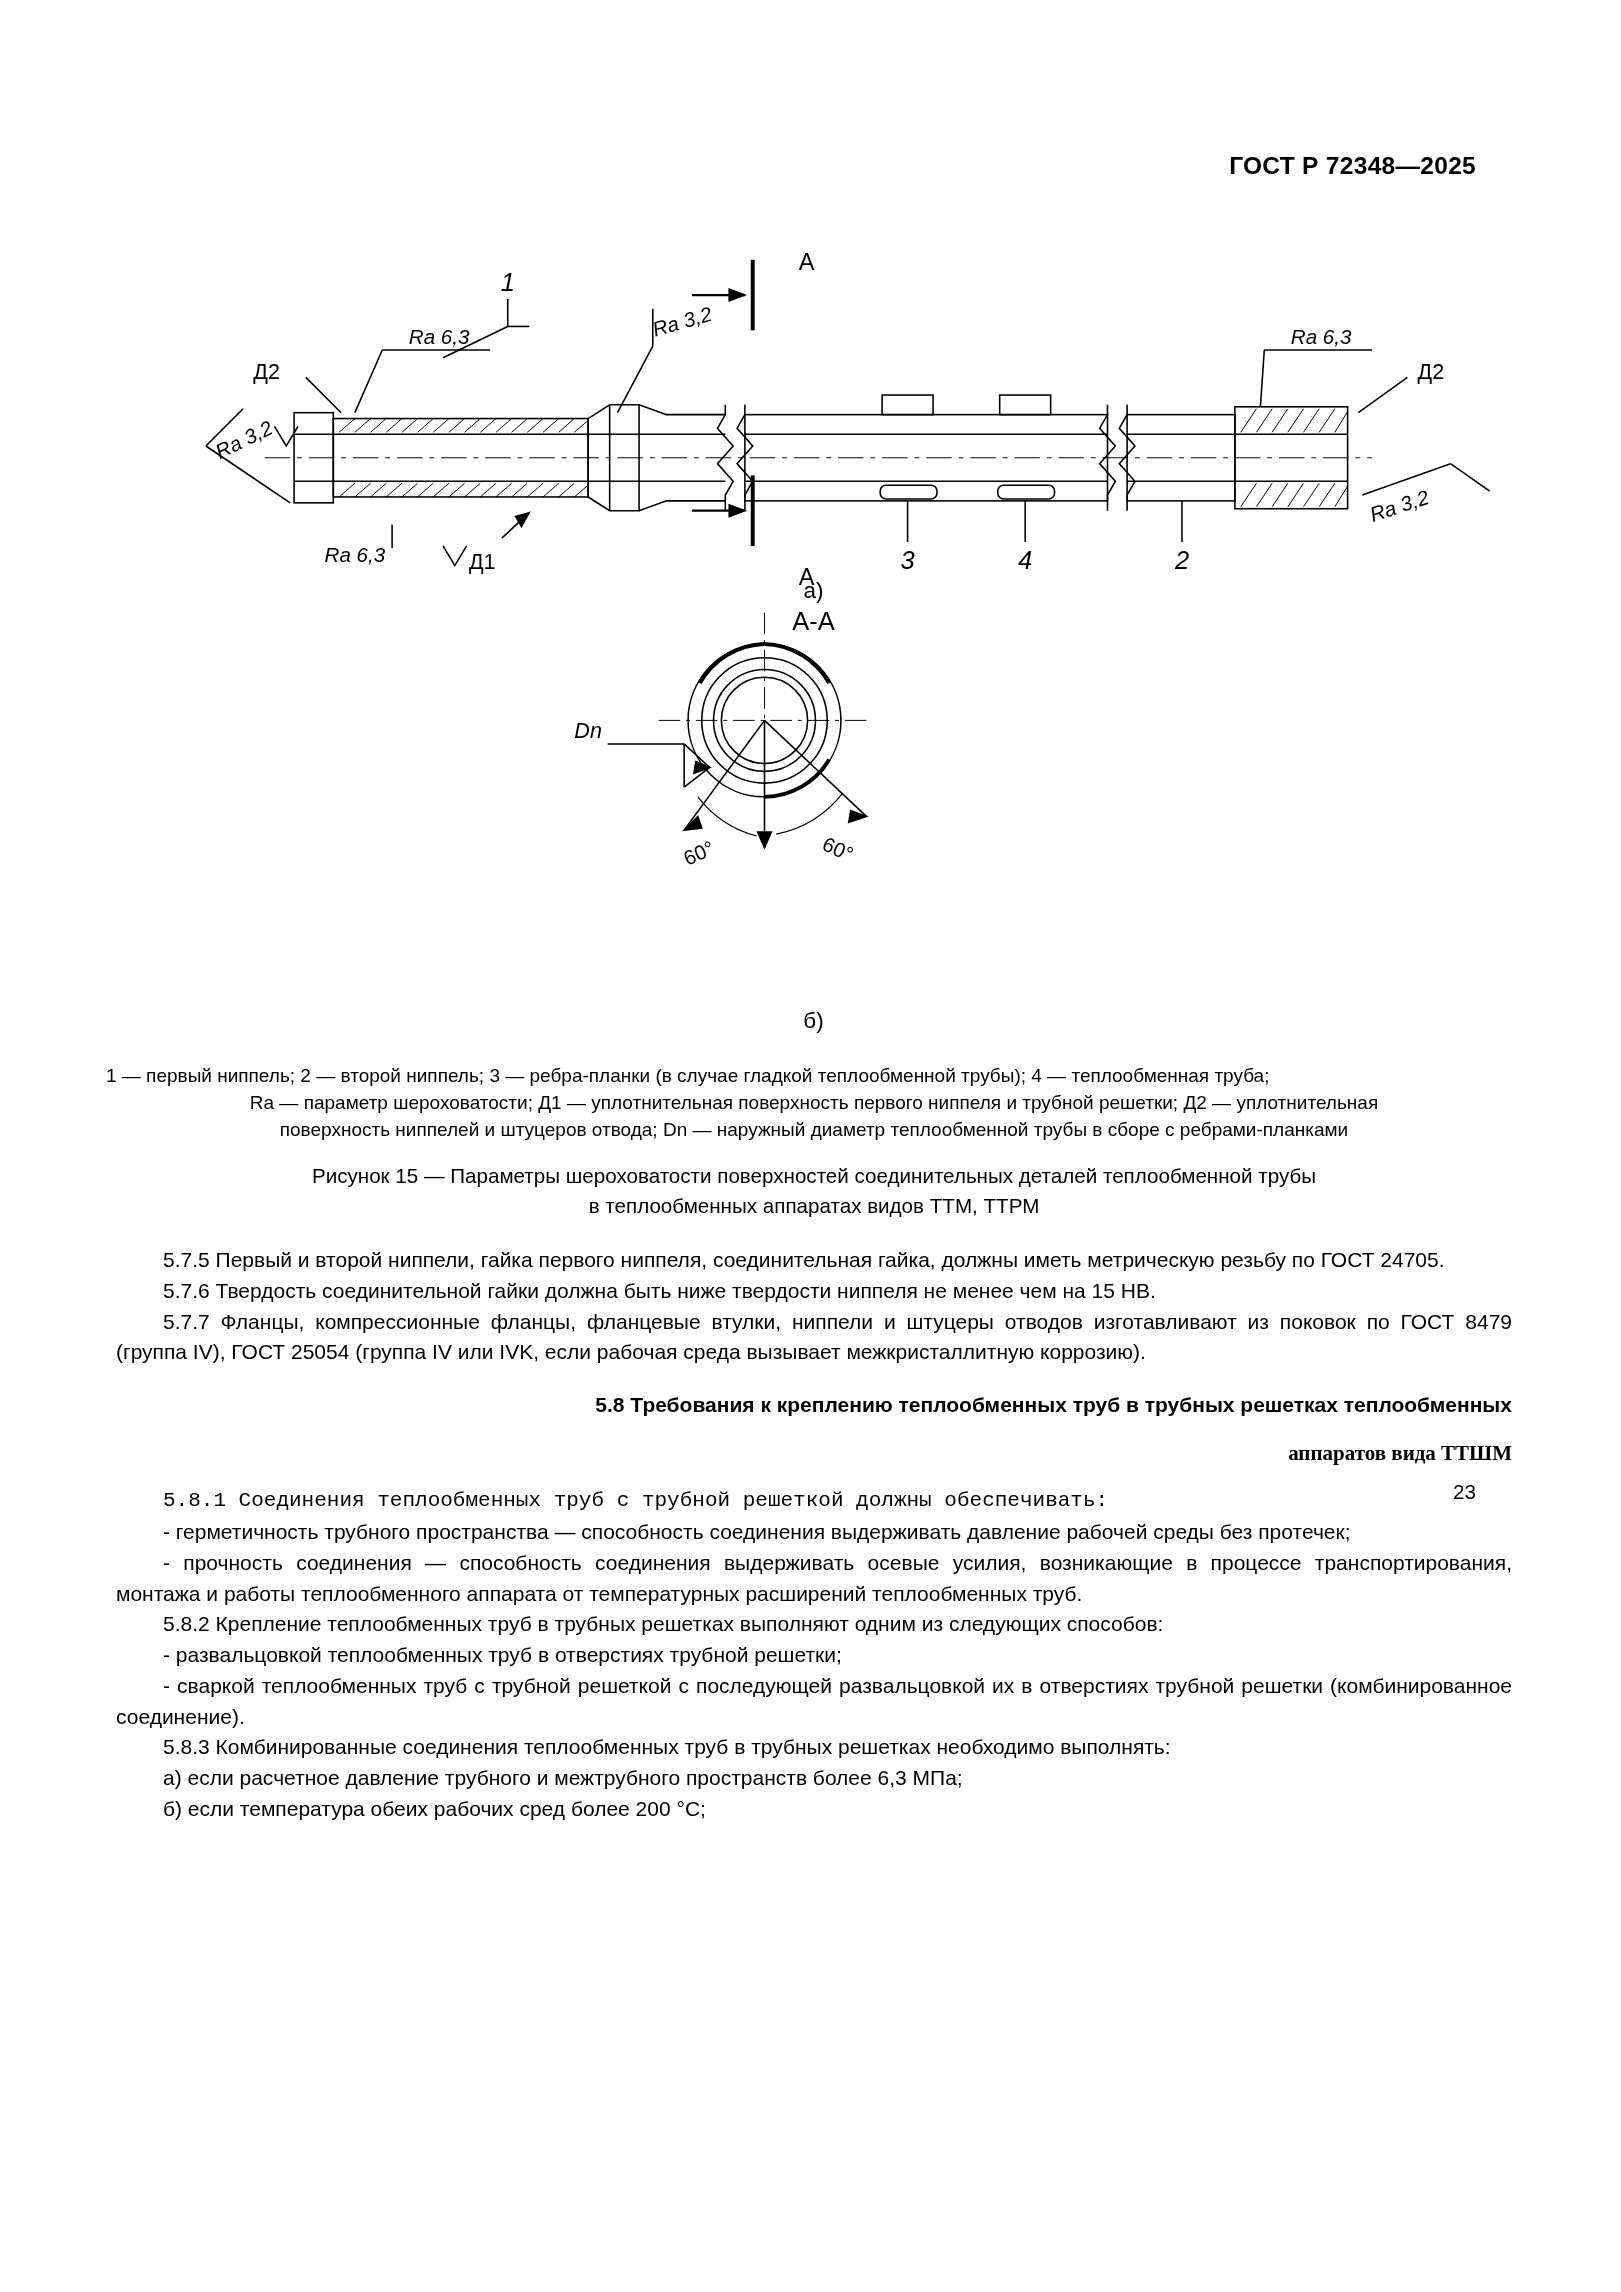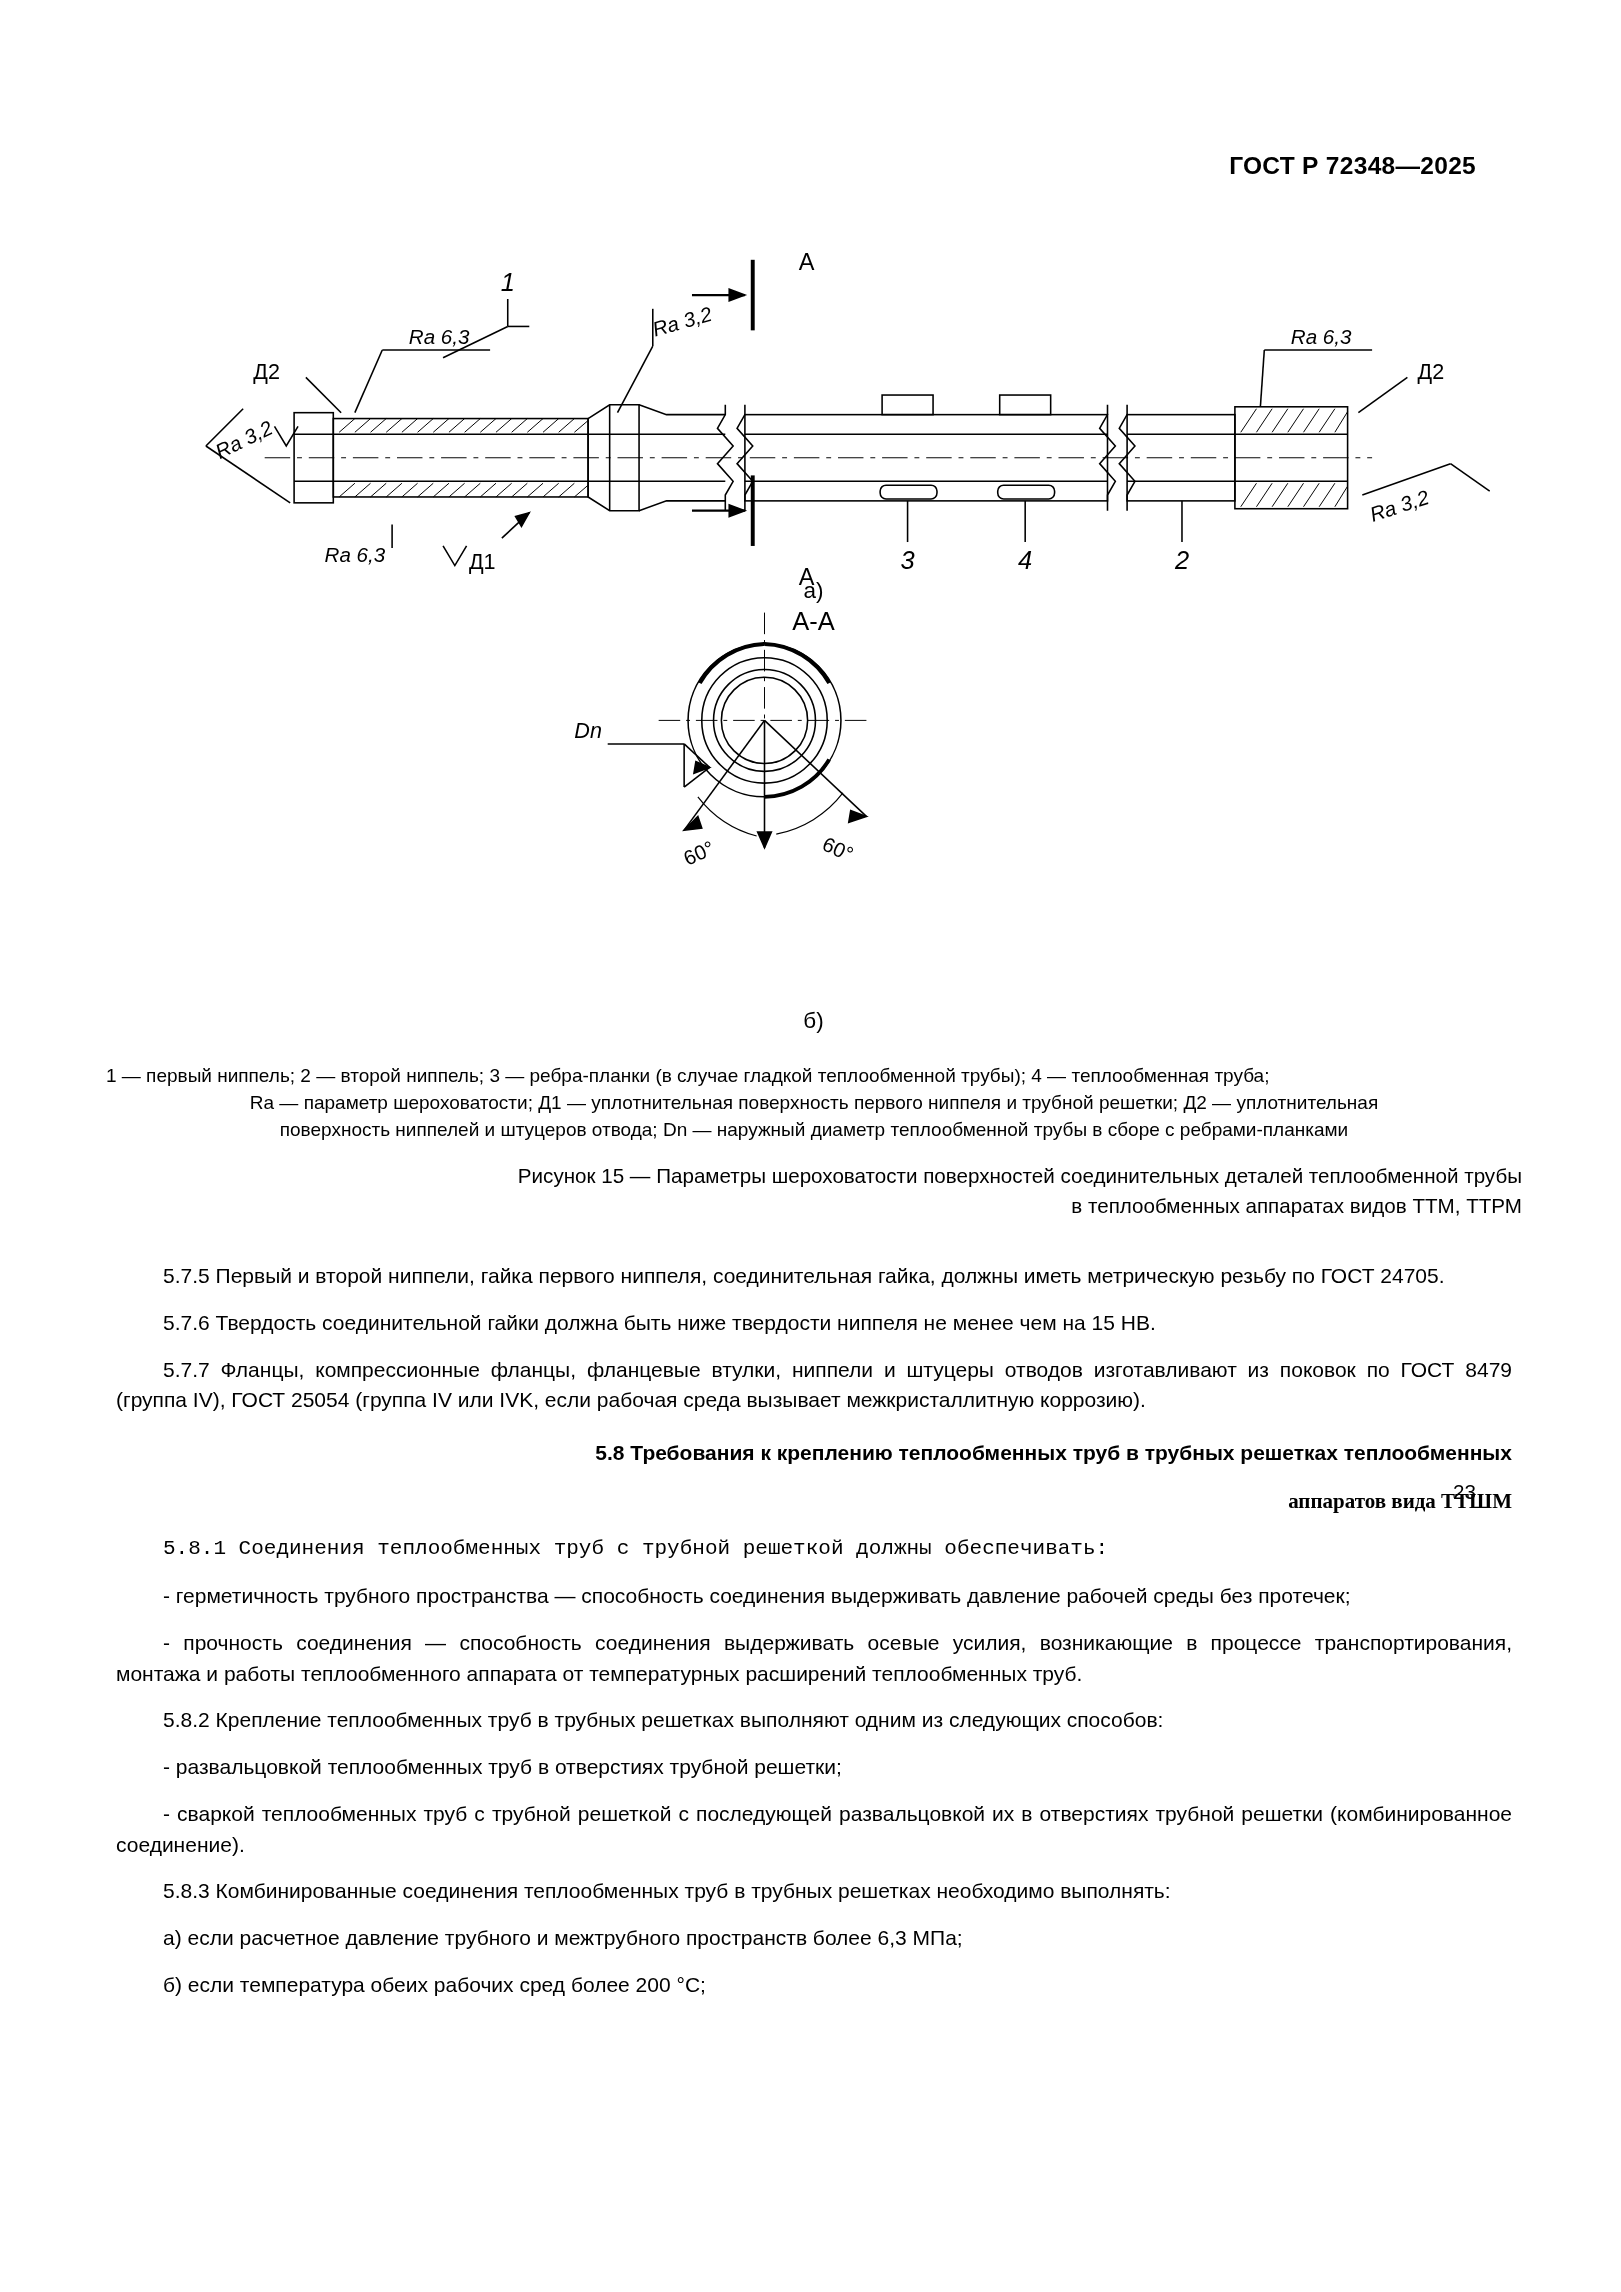--- a/index.html
+++ b/index.html
@@ -47,35 +47,35 @@
     text-align: center;
   }
   .fig-caption-legend .line1 {
     text-align: left;
   }
   .fig-title {
     position: absolute;
     top: 1161px;
     left: 106px;
     width: 1416px;
-    text-align: right;
+    text-align: center;
     font-size: 20.6px;
     line-height: 1.45;
   }
   .body-text {
     position: absolute;
     top: 1245px;
     left: 116px;
     width: 1396px;
     font-size: 21px;
     line-height: 1.465;
     text-align: justify;
   }
   .body-text p {
-    margin: 16px 0 0 0;
+    margin: 0 0 0 0;
   }
   .indent {
     text-indent: 47px;
   }
   .sec-head {
     font-weight: bold;
     text-indent: 27.4px;
     margin-top: 21.6px !important;
     margin-bottom: 17.6px !important;
     text-align: right;

